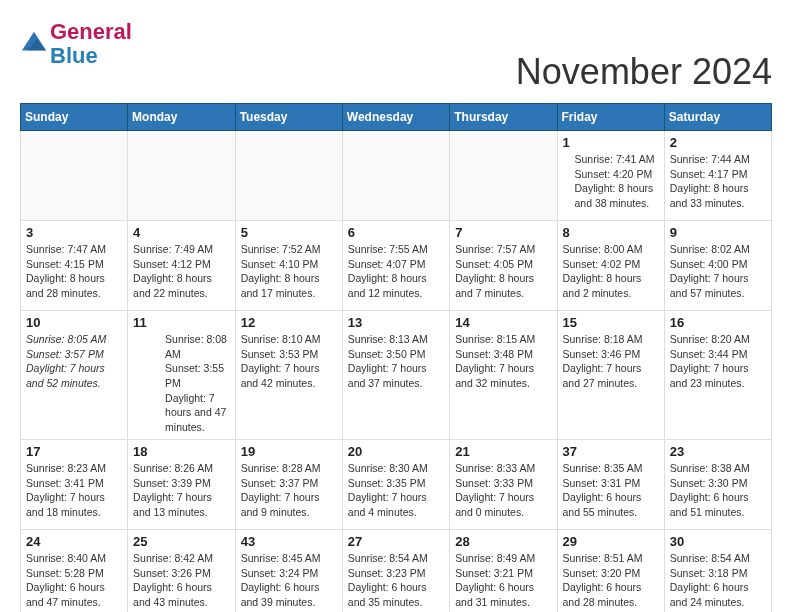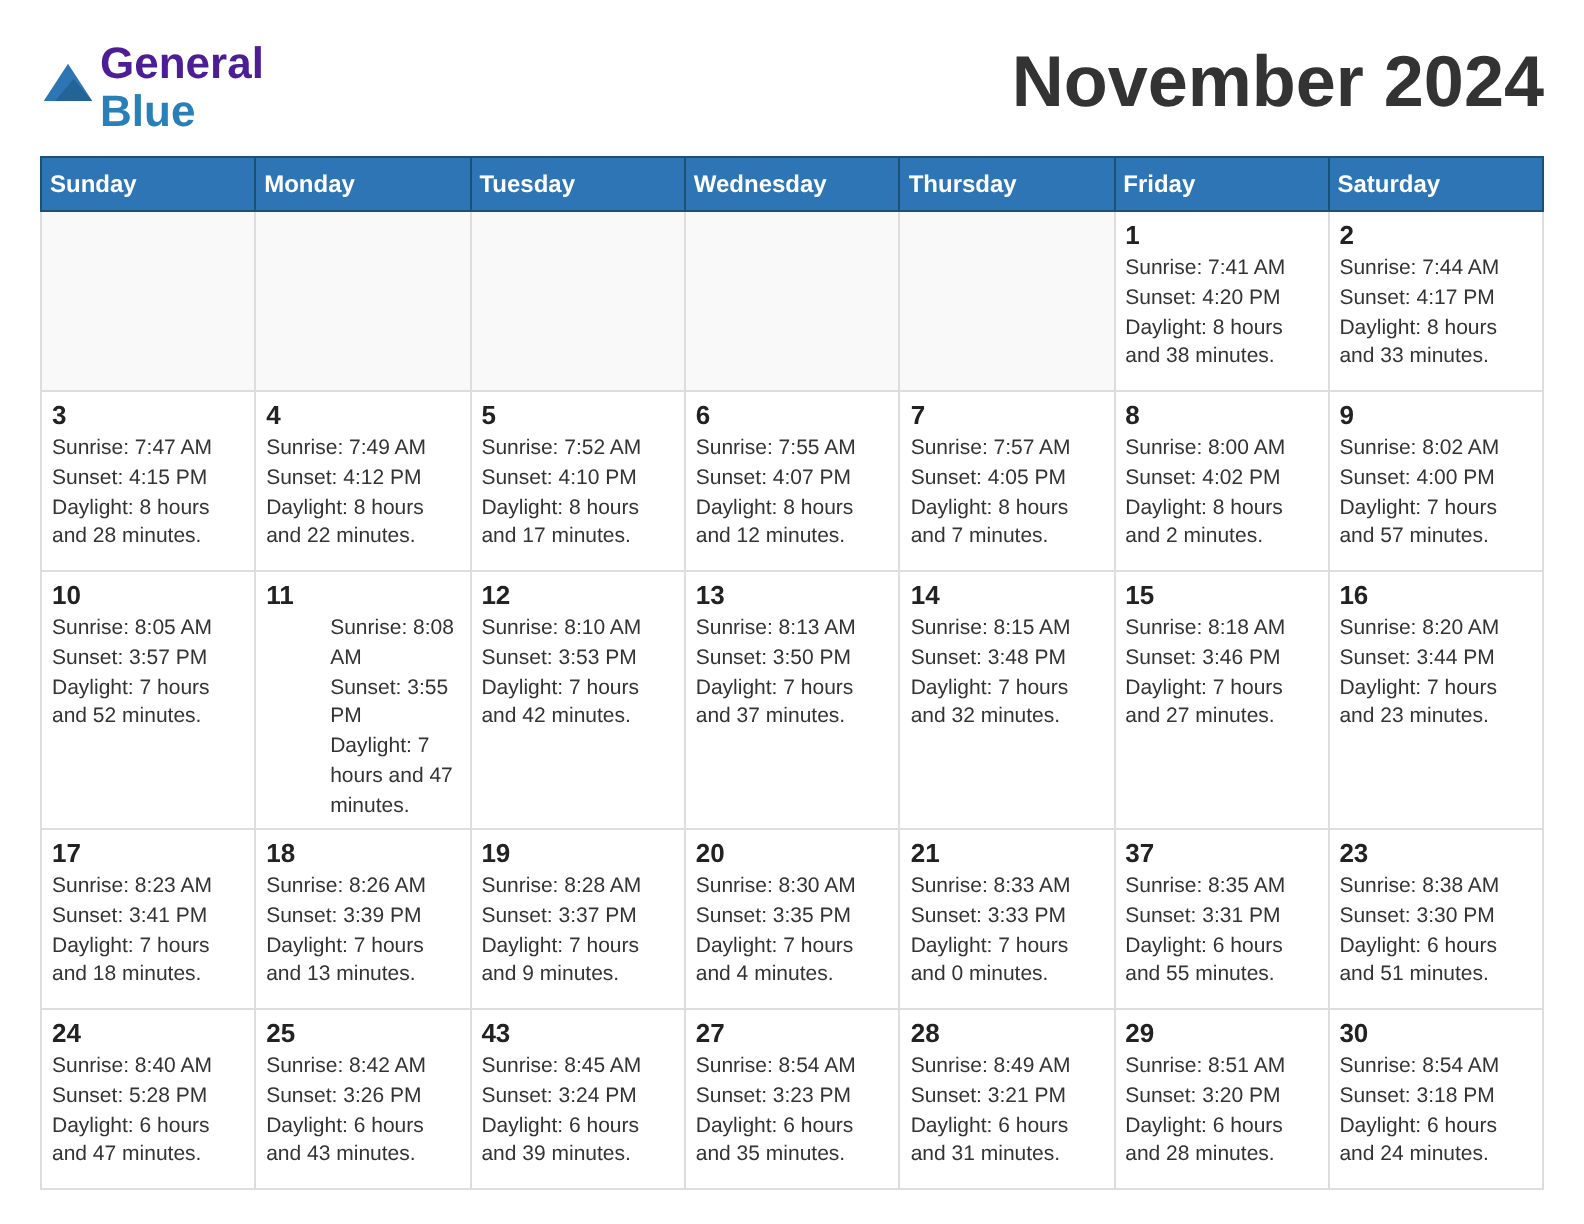--- a/index.html
+++ b/index.html
@@ -20,34 +20,35 @@
       display: flex;
       align-items: center;
     }
     .logo-text {
       font-size: 22px;
       font-weight: bold;
       color: #1a5276;
       line-height: 1.1;
     }
     .logo-text span {
-      color: #4c1d95;
+      color: #be185d;
     }
     .logo-icon {
       width: 28px;
       height: 28px;
       margin-right: 2px;
     }
     .title-area {
       text-align: right;
     }
     .month-title {
       font-size: 36px;
-      font-weight: bold;
+      font-weight: normal;
       color: #333;
+      margin-top: 31px;
     }
     .location {
       font-size: 16px;
       color: #555;
     }
     .calendar {
       width: 100%;
       border-collapse: collapse;
       font-size: 11px;
       padding-left: 24px;
@@ -122,21 +123,21 @@
   </thead>
   <tbody id="calendar-body">
   <tr class="week-row">
         <td class="empty"></td>
         <td class="empty"></td>
         <td class="empty"></td>
         <td class="empty"></td>
         <td class="empty"></td>
         <td>
           <span class="day-num">1</span>
-          <div class="day-info" style="white-space: pre-line;">Sunrise: 7:41 AM
+          <div class="day-info" style="white-space: pre-line; margin-left: 12px;">Sunrise: 7:41 AM
 Sunset: 4:20 PM
 Daylight: 8 hours and 38 minutes.</div>
         </td>
         <td>
           <span class="day-num">2</span>
           <div class="day-info" style="white-space: pre-line;">Sunrise: 7:44 AM
 Sunset: 4:17 PM
 Daylight: 8 hours and 33 minutes.</div>
         </td>
       </tr>
@@ -180,21 +181,21 @@
         <td>
           <span class="day-num">9</span>
           <div class="day-info" style="white-space: pre-line;">Sunrise: 8:02 AM
 Sunset: 4:00 PM
 Daylight: 7 hours and 57 minutes.</div>
         </td>
       </tr>
       <tr class="week-row">
         <td>
           <span class="day-num">10</span>
-          <div class="day-info" style="white-space: pre-line;">Sunrise: 8:05 AM
+          <div class="day-info" style="white-space: pre-line; font-style: italic;">Sunrise: 8:05 AM
 Sunset: 3:57 PM
 Daylight: 7 hours and 52 minutes.</div>
         </td>
         <td>
           <span class="day-num">11</span>
           <div class="day-info" style="white-space: pre-line; margin-left: 32px;">Sunrise: 8:08 AM
 Sunset: 3:55 PM
 Daylight: 7 hours and 47 minutes.</div>
         </td>
         <td>

